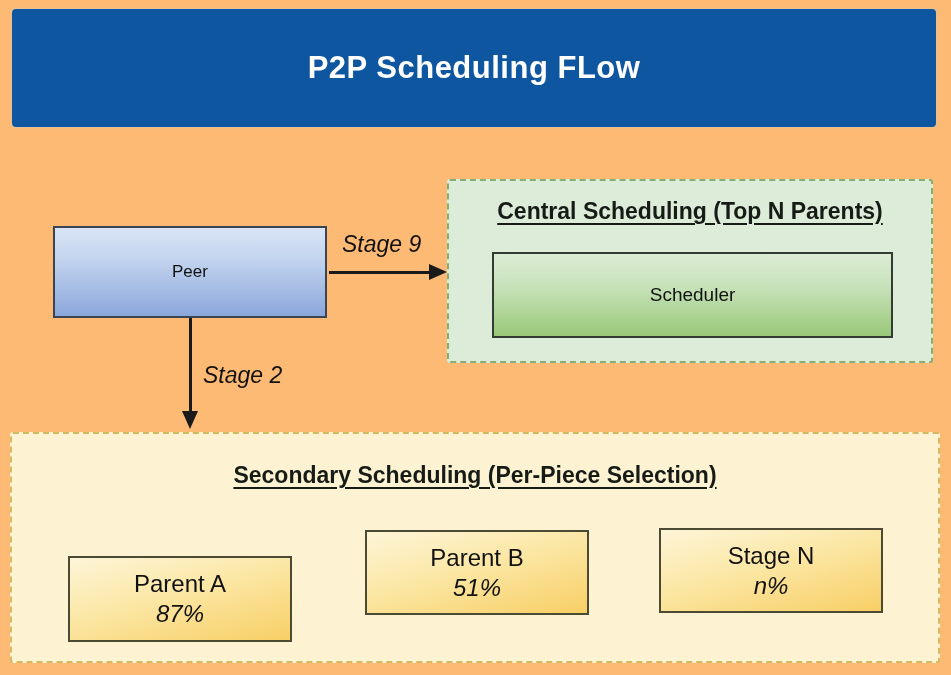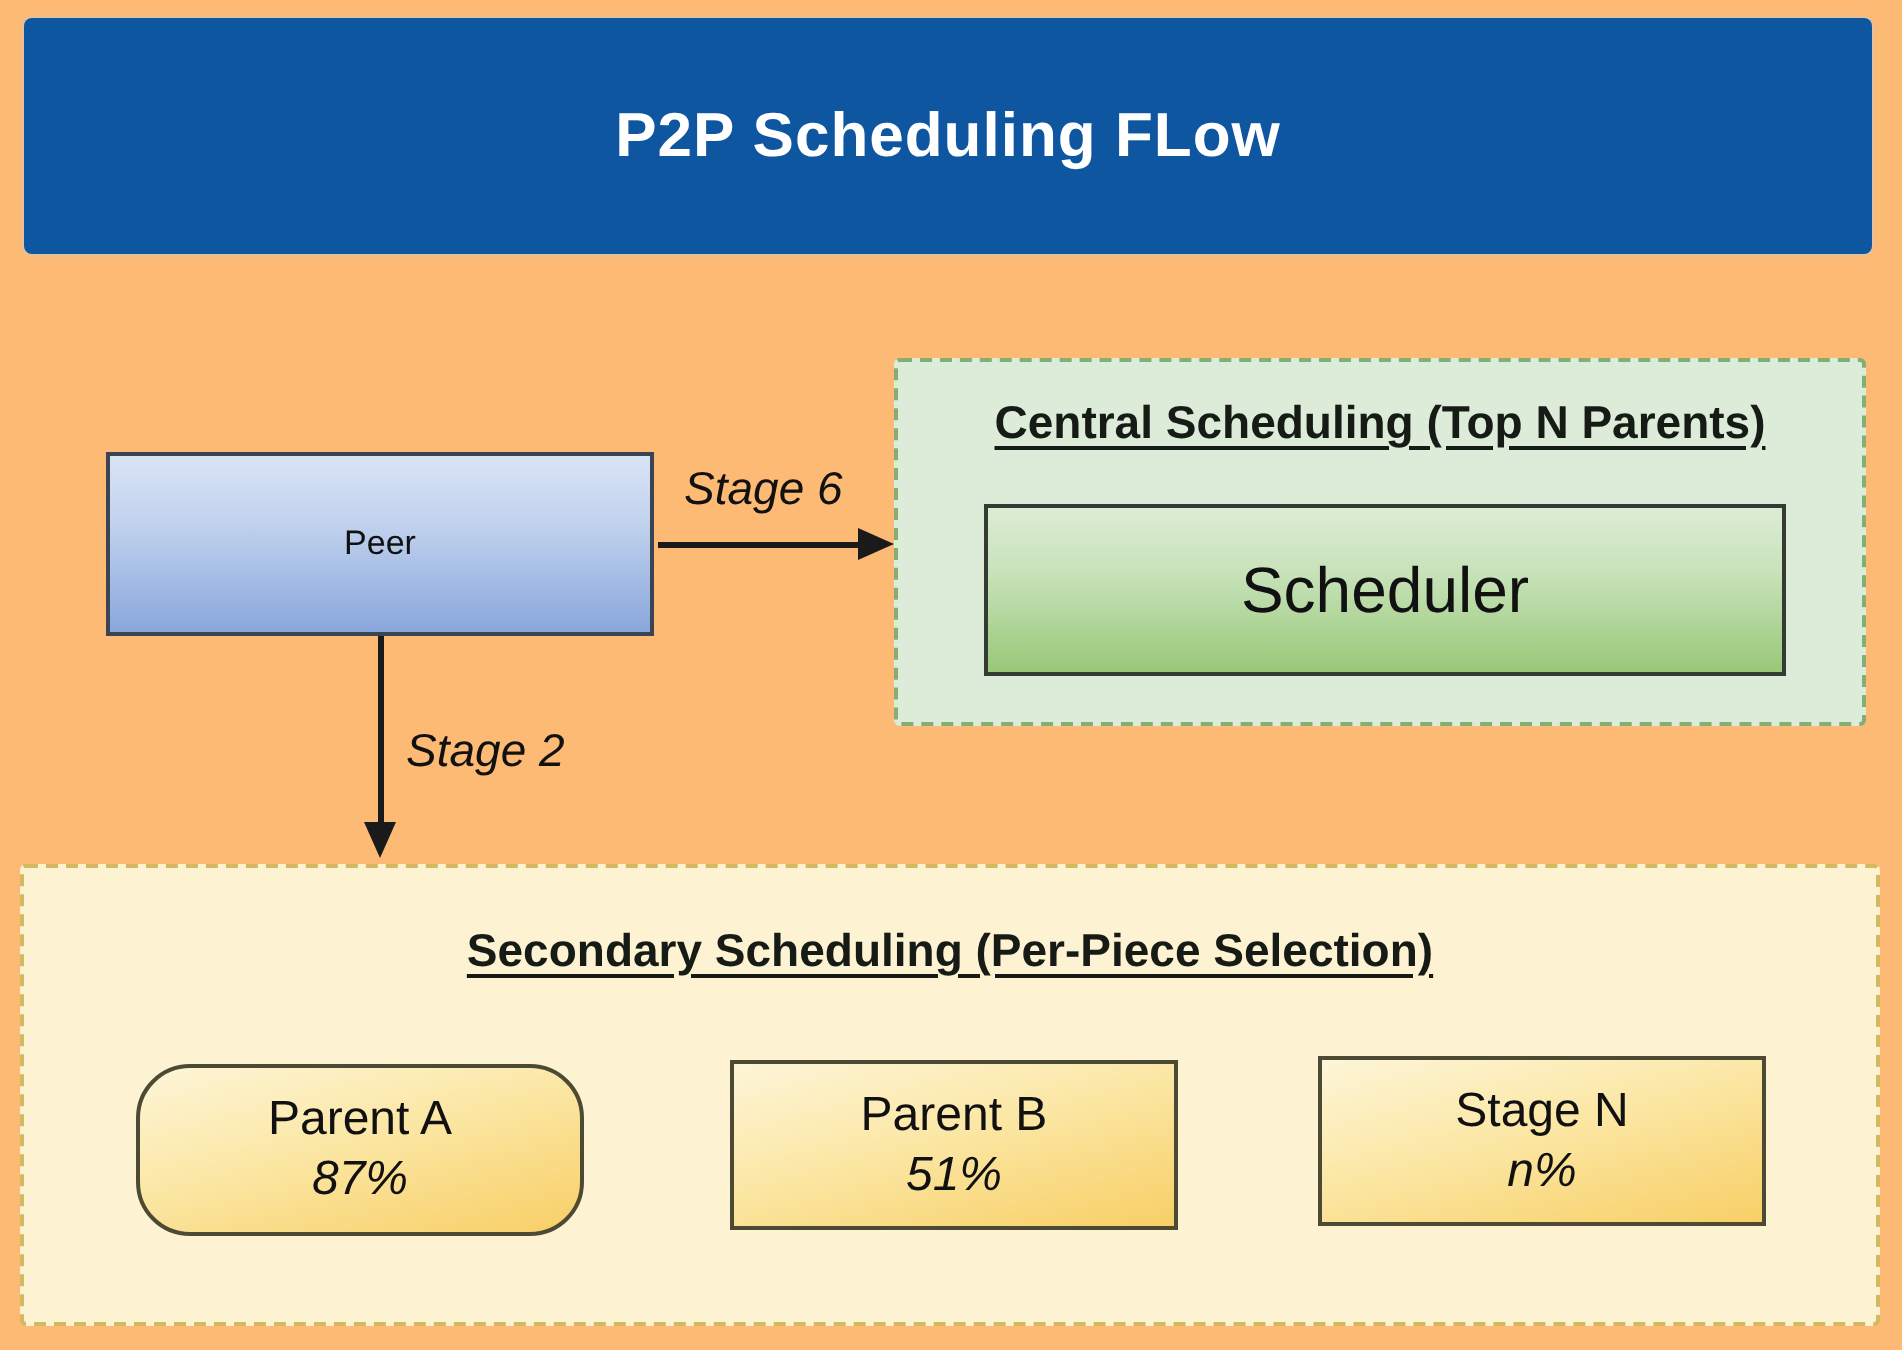--- a/index.html
+++ b/index.html
@@ -52,21 +52,21 @@
     border: 2px solid #3b4452;
     background: linear-gradient(to bottom, #d9e4f5 0%, #c3d4ee 35%, #8aa7dc 100%);
     font-size: 17px;
   }
 
   .scheduler-box {
     left: 492px; top: 252px;
     width: 401px; height: 86px;
     border: 2px solid #333b33;
     background: linear-gradient(to bottom, #dcecd4 0%, #c7e2b9 40%, #98c878 100%);
-    font-size: 32px;
+    font-size: 19px;
     justify-content: center;
   }
 
   
   .group {
     position: absolute;
     box-sizing: border-box;
     border-radius: 3px;
   }
   .group-central {
@@ -95,21 +95,21 @@
   .group-secondary .group-title { top: 28px; }
 
   
   .parent-box {
     width: 224px;
     border: 2px solid #4d4a33;
     background: linear-gradient(165deg, #fdf5d8 0%, #fbe7a5 45%, #f8cf66 100%);
     font-size: 24px;
     line-height: 1.25;
   }
-  .parent-a { left: 68px;  top: 532px; height: 86px; border-radius: 27px; }
+  .parent-a { left: 68px;  top: 556px; height: 86px; }
   .parent-b { left: 365px; top: 530px; height: 85px; }
   .parent-n { left: 659px; top: 528px; height: 85px; }
   .parent-share { font-style: italic; }
 
   
   .edge-line { position: absolute; background: #1a1a1a; }
   .stage1-line { left: 329px; top: 271px; width: 103px; height: 3px; }
   .stage2-line { left: 189px; top: 318px; width: 3px; height: 95px; }
 
   .arrowhead { position: absolute; width: 0; height: 0; }
@@ -144,21 +144,21 @@
   <div class="banner">
     <div class="banner-title">P2P Scheduling FLow</div>
   </div>
 
   <div class="node peer-box">
     <span>Peer</span>
   </div>
 
   <div class="edge-line stage1-line"></div>
   <div class="arrowhead stage1-head"></div>
-  <div class="edge-label stage1-label">Stage 6</div>
+  <div class="edge-label stage1-label">Stage 9</div>
 
   <div class="edge-line stage2-line"></div>
   <div class="arrowhead stage2-head"></div>
   <div class="edge-label stage2-label">Stage 2</div>
 
   <div class="group group-central">
     <div class="group-title">Central Scheduling (Top N Parents)</div>
   </div>
 
   <div class="node scheduler-box">

